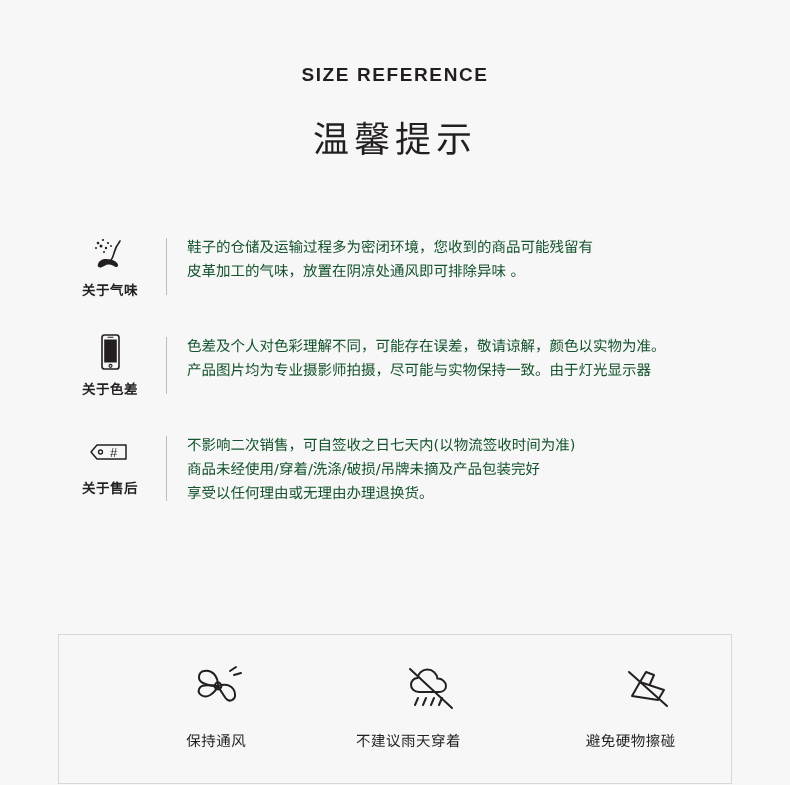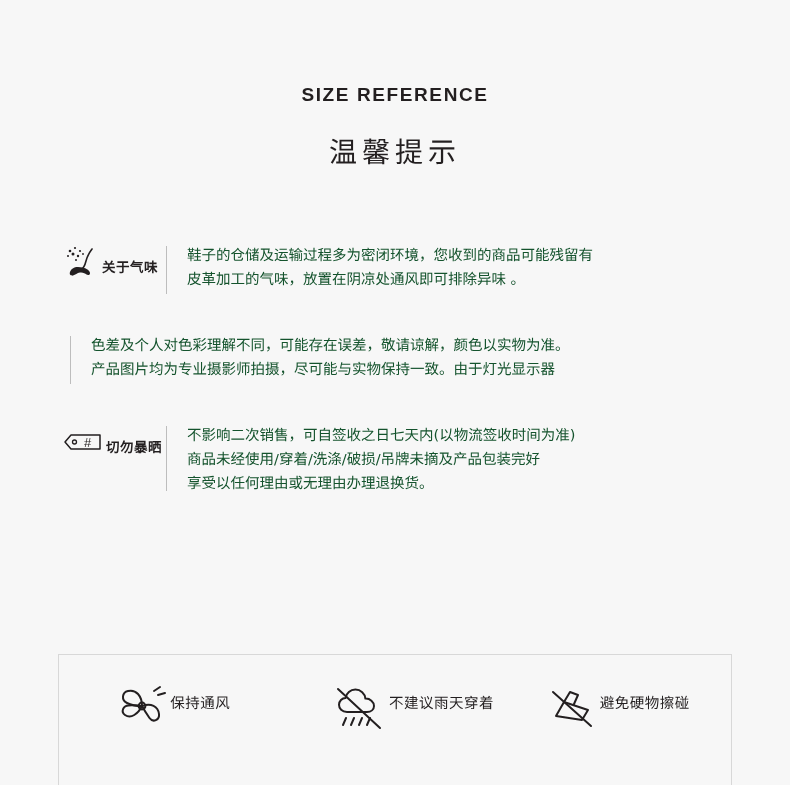--- a/index.html
+++ b/index.html
@@ -21,26 +21,26 @@
     box-sizing: border-box;
   }
 
   
   .title-en {
     text-align: center;
     font-size: 19px;
     font-weight: bold;
     letter-spacing: 1.6px;
     color: #231f20;
-    margin-top: 84px;
+    margin-top: 64px;
     font-family: "Liberation Sans", "DejaVu Sans", sans-serif;
   }
   .title-cn {
     text-align: center;
-    font-size: 28px;
+    font-size: 36px;
     font-weight: 400;
     letter-spacing: 5px;
     color: #231f20;
     margin-top: 24px;
     font-family: "DejaVu Sans", "Liberation Sans", sans-serif;
   }
 
   
   .notice-list {
     margin-top: 72px;
@@ -49,20 +49,21 @@
   }
   .notice-row {
     display: flex;
     align-items: flex-start;
     margin-bottom: 34px;
   }
   .notice-icon-col {
     width: 96px;
     flex: 0 0 96px;
     display: flex;
+    flex-direction: column;
     align-items: center;
     padding-top: 2px;
   }
   .notice-icon {
     height: 36px;
     display: flex;
     align-items: center;
     justify-content: center;
   }
   .notice-icon svg { display: block; }
@@ -106,22 +107,22 @@
   .care-items {
     display: flex;
     justify-content: space-around;
     align-items: flex-start;
     height: 100%;
     padding: 24px 14px 0 14px;
     box-sizing: border-box;
   }
   .care-item {
     display: flex;
-    flex-direction: row;
-    align-items: flex-start;
+    flex-direction: column;
+    align-items: flex-end;
     width: 132px;
   }
   .care-icon {
     height: 58px;
     display: flex;
     align-items: center;
     justify-content: center;
   }
   .care-icon svg { display: block; }
   .care-label {
@@ -164,37 +165,48 @@
         <div class="notice-label">关于气味</div>
       </div>
       <div class="notice-divider"></div>
       <div class="notice-text">
         <div>鞋子的仓储及运输过程多为密闭环境，您收到的商品可能残留有</div>
         <div>皮革加工的气味，放置在阴凉处通风即可排除异味 。</div>
       </div>
     </div>
 
     <div class="notice-row">
+      <div class="notice-icon-col">
+        <div class="notice-icon">
+          <svg width="30" height="38" viewBox="0 0 30 38">
+            <rect x="7" y="1" width="17" height="34" rx="2.6" fill="none" stroke="#231f20" stroke-width="1.6"></rect>
+            <rect x="9.2" y="5.5" width="12.6" height="23" fill="#231f20"></rect>
+            <circle cx="15.5" cy="31.8" r="1.5" fill="none" stroke="#231f20" stroke-width="1.2"></circle>
+            <line x1="13" y1="3.3" x2="18" y2="3.3" stroke="#231f20" stroke-width="1.1" stroke-linecap="round"></line>
+          </svg>
+        </div>
+        <div class="notice-label">关于色差</div>
+      </div>
       <div class="notice-divider"></div>
       <div class="notice-text">
         <div>色差及个人对色彩理解不同，可能存在误差，敬请谅解，颜色以实物为准。</div>
         <div>产品图片均为专业摄影师拍摄，尽可能与实物保持一致。由于灯光显示器</div>
       </div>
     </div>
 
     <div class="notice-row">
       <div class="notice-icon-col">
         <div class="notice-icon">
           <svg width="44" height="26" viewBox="0 0 44 26">
             <path d="M3 13 L9 6 L38 6 L38 20 L9 20 Z" fill="none" stroke="#231f20" stroke-width="1.5" stroke-linejoin="round"></path>
             <circle cx="12.5" cy="13" r="2" fill="none" stroke="#231f20" stroke-width="1.3"></circle>
             <text x="22" y="18" font-family="Liberation Sans, sans-serif" font-size="13" fill="#231f20">#</text>
           </svg>
         </div>
-        <div class="notice-label">切勿暴晒</div>
+        <div class="notice-label">关于售后</div>
       </div>
       <div class="notice-divider"></div>
       <div class="notice-text">
         <div>不影响二次销售，可自签收之日七天内(以物流签收时间为准)</div>
         <div>商品未经使用/穿着/洗涤/破损/吊牌未摘及产品包装完好</div>
         <div>享受以任何理由或无理由办理退换货。</div>
       </div>
     </div>
 
   </div>

